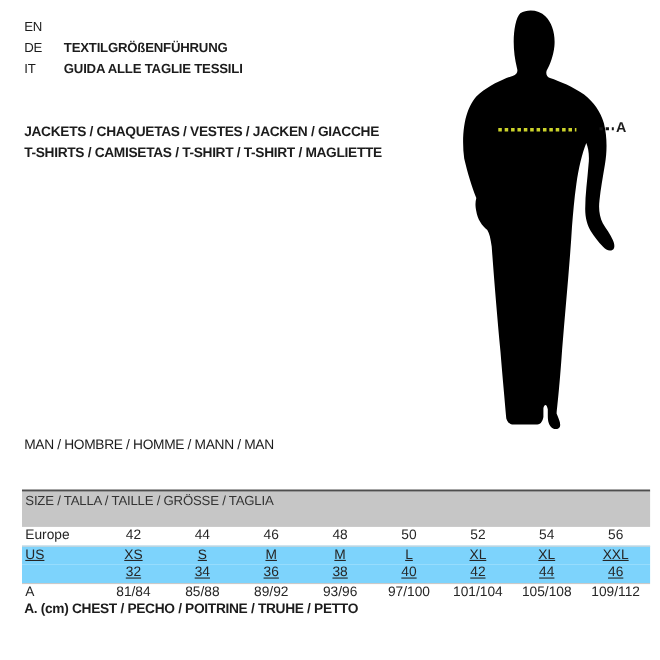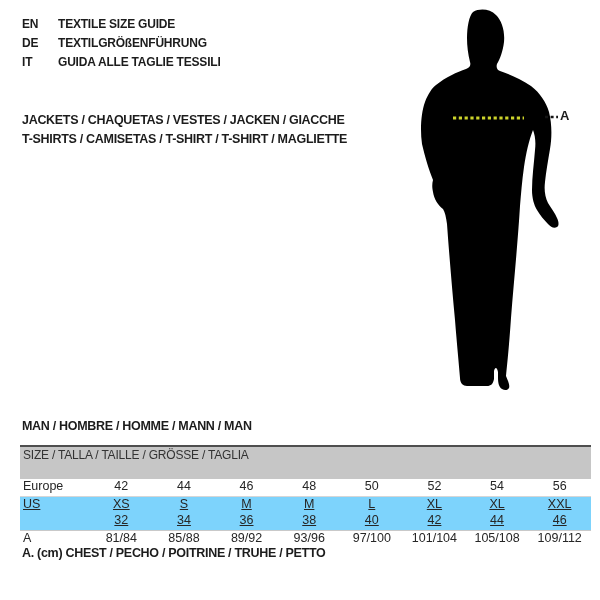--- a/index.html
+++ b/index.html
@@ -7,33 +7,33 @@
   body {
     font-family:"Liberation Sans","DejaVu Sans",sans-serif;
     background:#ffffff;
     color:#1c1c1c;
   }
   .canvas { position:relative; width:600px; height:600px; background:#ffffff; overflow:hidden; }
 
   
   .lang-block { position:absolute; left:22px; top:14px; }
   .lang-row { display:flex; height:19px; align-items:center; }
-  .lang-code { width:36px; font-weight:700; font-size:12px; letter-spacing:-0.2px; }
+  .lang-code { width:36px; font-weight:400; font-size:12px; letter-spacing:-0.2px; }
   .lang-name { font-weight:700; font-size:12px; letter-spacing:-0.2px; white-space:nowrap; }
 
   
   .category-block { position:absolute; left:22px; top:111px; }
   .category-line { font-weight:700; font-size:12.5px; line-height:18.5px; letter-spacing:-0.3px; white-space:nowrap; }
 
   
   .figure-layer { position:absolute; left:0; top:0; width:600px; height:600px; display:block; }
   .measure-label { position:absolute; left:560px; top:108px; font-weight:700; font-size:13px; }
 
   
-  .section-title { position:absolute; left:22px; top:419px; font-weight:700; font-size:12.5px; letter-spacing:-0.3px; white-space:nowrap; }
+  .section-title { position:absolute; left:22px; top:397px; font-weight:400; font-size:12.5px; letter-spacing:-0.3px; white-space:nowrap; }
 
   
   .size-table { position:absolute; left:20px; top:445px; width:571px; border-top:2px solid #4e4e4e; font-size:12.5px; color:#262626; }
   .st-header { height:32px; line-height:16px; padding-left:3px; font-size:12px; color:#333333; background:#c6c6c6; letter-spacing:-0.2px; white-space:nowrap; }
   .st-row { display:flex; height:17px; align-items:flex-start; }
   .st-row.r-stripe { background:#7dd3fc;text-decoration:underline; }
   .st-row.r-sep-light { border-top:1px solid #d6d6d6; }
   .st-row.r-sep-dark { border-top:1px solid #c9c9c9; }
   .st-label { width:70px; padding-left:3px; }
   .st-val { flex:1; text-align:center; }
@@ -42,21 +42,20 @@
   .footnote { position:absolute; left:22px; top:546px; font-weight:700; font-size:12.5px; letter-spacing:-0.3px; white-space:nowrap; }
 </style>
 </head>
 <body>
 
 <div class="canvas">
 
   <div class="lang-block">
     <div class="lang-row">
       <span class="lang-code">EN</span>
-      <span class="lang-name">TEXTILE SIZE GUIDE</span>
     </div>
     <div class="lang-row">
       <span class="lang-code">DE</span>
       <span class="lang-name">TEXTILGRÖßENFÜHRUNG</span>
     </div>
     <div class="lang-row">
       <span class="lang-code">IT</span>
       <span class="lang-name">GUIDA ALLE TAGLIE TESSILI</span>
     </div>
   </div>

